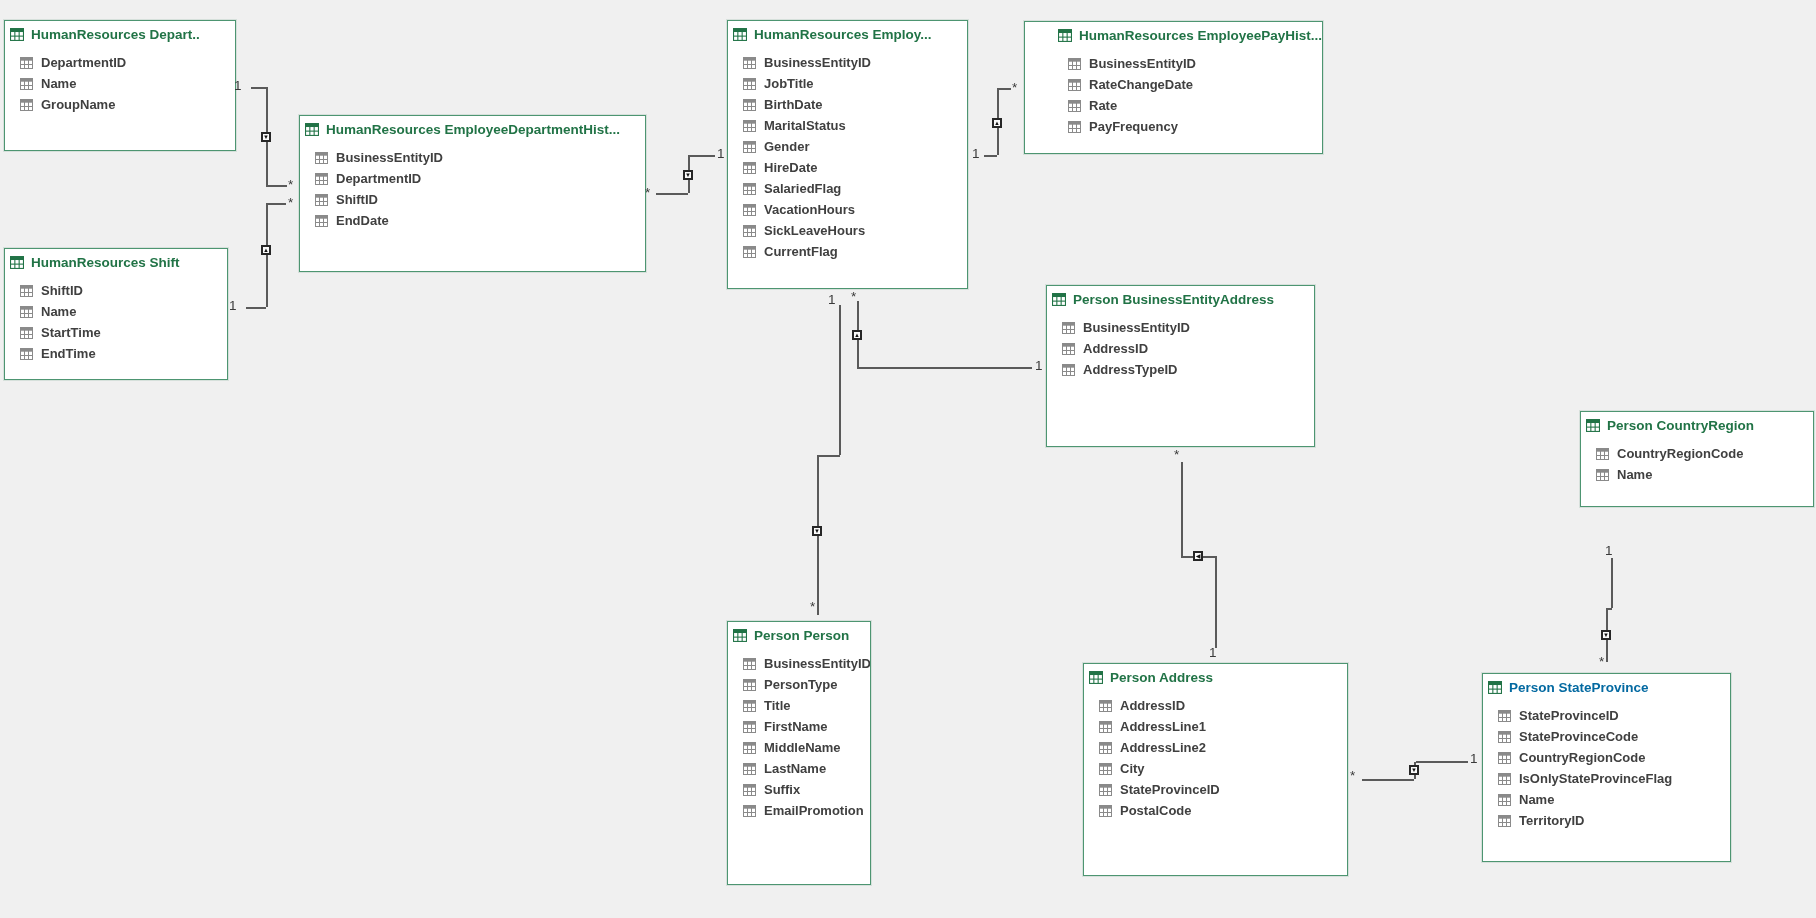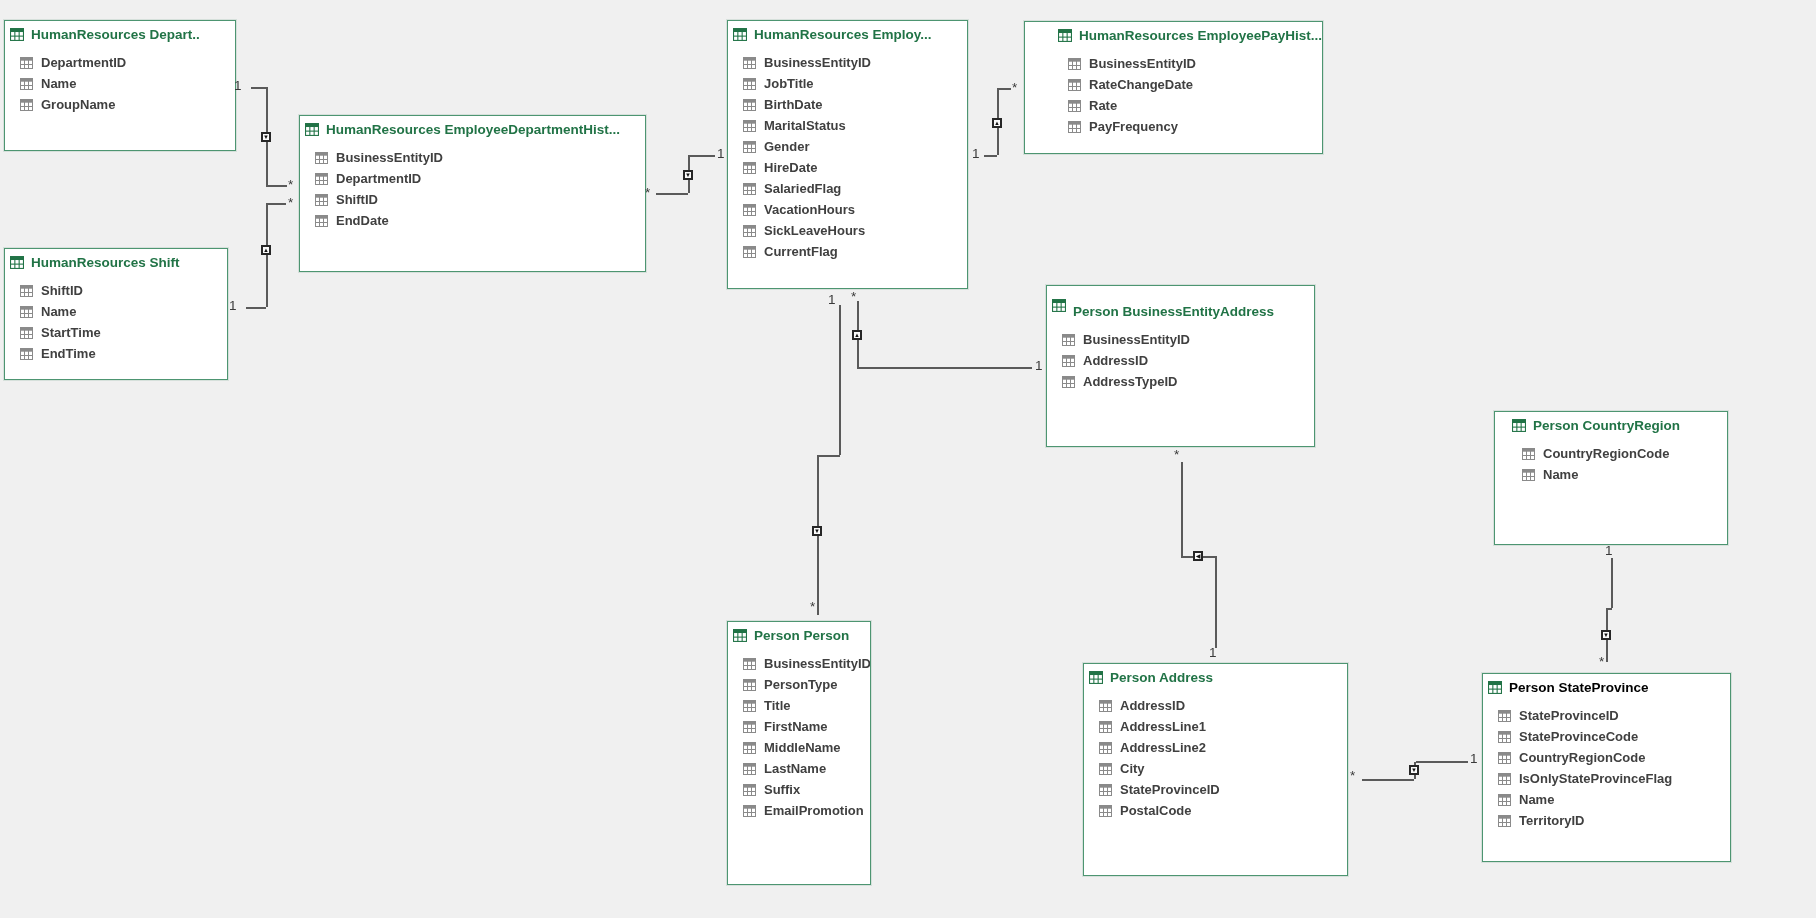--- a/index.html
+++ b/index.html
@@ -422,21 +422,21 @@
       <div class="tbl-title">
         <span class="icon">
           <svg width="14" height="13" viewBox="0 0 13 12">
             <rect x="0.5" y="0.5" width="12" height="11" fill="#ffffff" stroke="#217346"></rect>
             <rect x="0.5" y="0.5" width="12" height="3.2" fill="#217346"></rect>
             <line x1="4.5" y1="3" x2="4.5" y2="11.5" stroke="#217346" stroke-width="1"></line>
             <line x1="8.5" y1="3" x2="8.5" y2="11.5" stroke="#217346" stroke-width="1"></line>
             <line x1="0.5" y1="7.5" x2="12.5" y2="7.5" stroke="#217346" stroke-width="1"></line>
           </svg>
         </span>
-        <span style="color: rgb(33, 115, 70); margin-top: 12px;">Person BusinessEntityAddress</span>
+        <span style="color: rgb(33, 115, 70);">Person BusinessEntityAddress</span>
       </div>
       <div class="fields">
         <div class="field">
           <span class="icon">
             <svg width="13" height="12" viewBox="0 0 13 12">
               <rect x="0.5" y="0.5" width="12" height="11" fill="#ffffff" stroke="#8a8a8a"></rect>
               <rect x="0.5" y="0.5" width="12" height="3.2" fill="#8a8a8a"></rect>
               <line x1="4.5" y1="3" x2="4.5" y2="11.5" stroke="#8a8a8a" stroke-width="1"></line>
               <line x1="8.5" y1="3" x2="8.5" y2="11.5" stroke="#8a8a8a" stroke-width="1"></line>
               <line x1="0.5" y1="7.5" x2="12.5" y2="7.5" stroke="#8a8a8a" stroke-width="1"></line>
@@ -463,21 +463,21 @@
               <rect x="0.5" y="0.5" width="12" height="3.2" fill="#8a8a8a"></rect>
               <line x1="4.5" y1="3" x2="4.5" y2="11.5" stroke="#8a8a8a" stroke-width="1"></line>
               <line x1="8.5" y1="3" x2="8.5" y2="11.5" stroke="#8a8a8a" stroke-width="1"></line>
               <line x1="0.5" y1="7.5" x2="12.5" y2="7.5" stroke="#8a8a8a" stroke-width="1"></line>
             </svg>
           </span>
           <span>AddressTypeID</span>
         </div>
       </div>
     </div>
-    <div class="tbl" style="left: 1494px; top: 411px; width: 234px; height: 134px; border-color: rgb(77, 149, 113); padding-left: 12px;">
+    <div class="tbl" style="left: 1580px; top: 411px; width: 234px; height: 96px; border-color: rgb(77, 149, 113);">
       <div class="tbl-title">
         <span class="icon">
           <svg width="14" height="13" viewBox="0 0 13 12">
             <rect x="0.5" y="0.5" width="12" height="11" fill="#ffffff" stroke="#217346"></rect>
             <rect x="0.5" y="0.5" width="12" height="3.2" fill="#217346"></rect>
             <line x1="4.5" y1="3" x2="4.5" y2="11.5" stroke="#217346" stroke-width="1"></line>
             <line x1="8.5" y1="3" x2="8.5" y2="11.5" stroke="#217346" stroke-width="1"></line>
             <line x1="0.5" y1="7.5" x2="12.5" y2="7.5" stroke="#217346" stroke-width="1"></line>
           </svg>
         </span>
@@ -714,21 +714,21 @@
       <div class="tbl-title">
         <span class="icon">
           <svg width="14" height="13" viewBox="0 0 13 12">
             <rect x="0.5" y="0.5" width="12" height="11" fill="#ffffff" stroke="#217346"></rect>
             <rect x="0.5" y="0.5" width="12" height="3.2" fill="#217346"></rect>
             <line x1="4.5" y1="3" x2="4.5" y2="11.5" stroke="#217346" stroke-width="1"></line>
             <line x1="8.5" y1="3" x2="8.5" y2="11.5" stroke="#217346" stroke-width="1"></line>
             <line x1="0.5" y1="7.5" x2="12.5" y2="7.5" stroke="#217346" stroke-width="1"></line>
           </svg>
         </span>
-        <span style="color: #000000;">Person StateProvince</span>
+        <span style="color: #0369a1;">Person StateProvince</span>
       </div>
       <div class="fields">
         <div class="field">
           <span class="icon">
             <svg width="13" height="12" viewBox="0 0 13 12">
               <rect x="0.5" y="0.5" width="12" height="11" fill="#ffffff" stroke="#8a8a8a"></rect>
               <rect x="0.5" y="0.5" width="12" height="3.2" fill="#8a8a8a"></rect>
               <line x1="4.5" y1="3" x2="4.5" y2="11.5" stroke="#8a8a8a" stroke-width="1"></line>
               <line x1="8.5" y1="3" x2="8.5" y2="11.5" stroke="#8a8a8a" stroke-width="1"></line>
               <line x1="0.5" y1="7.5" x2="12.5" y2="7.5" stroke="#8a8a8a" stroke-width="1"></line>

